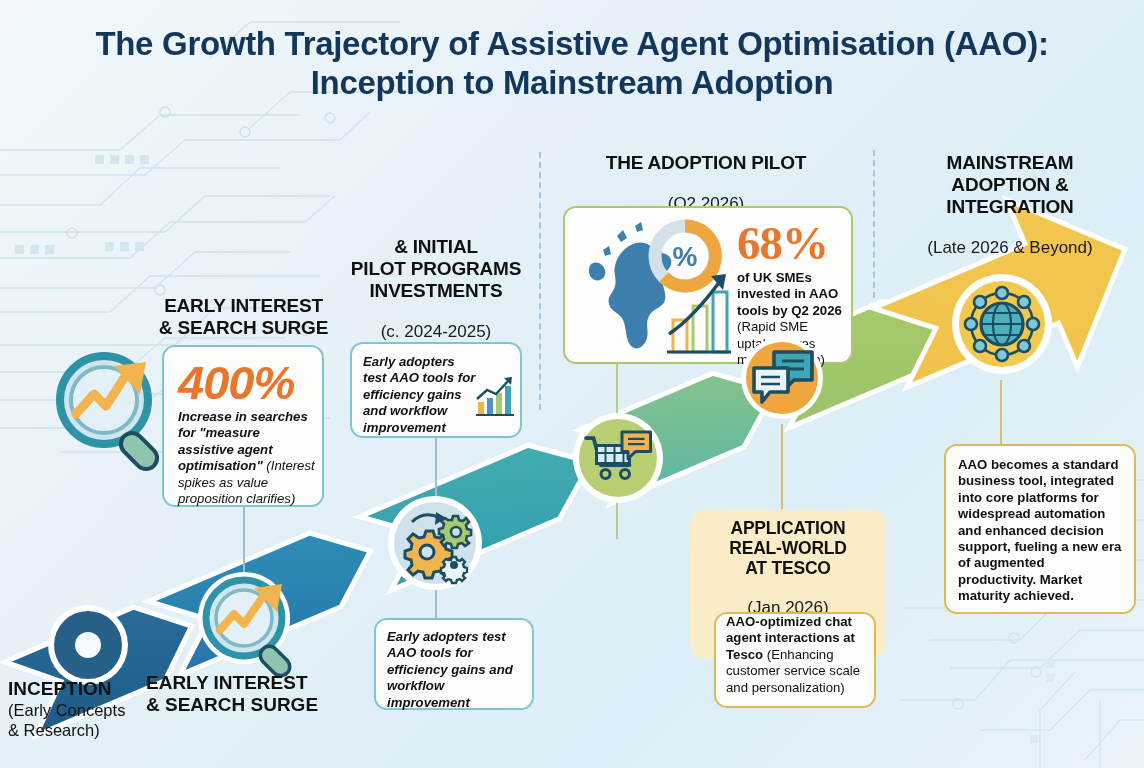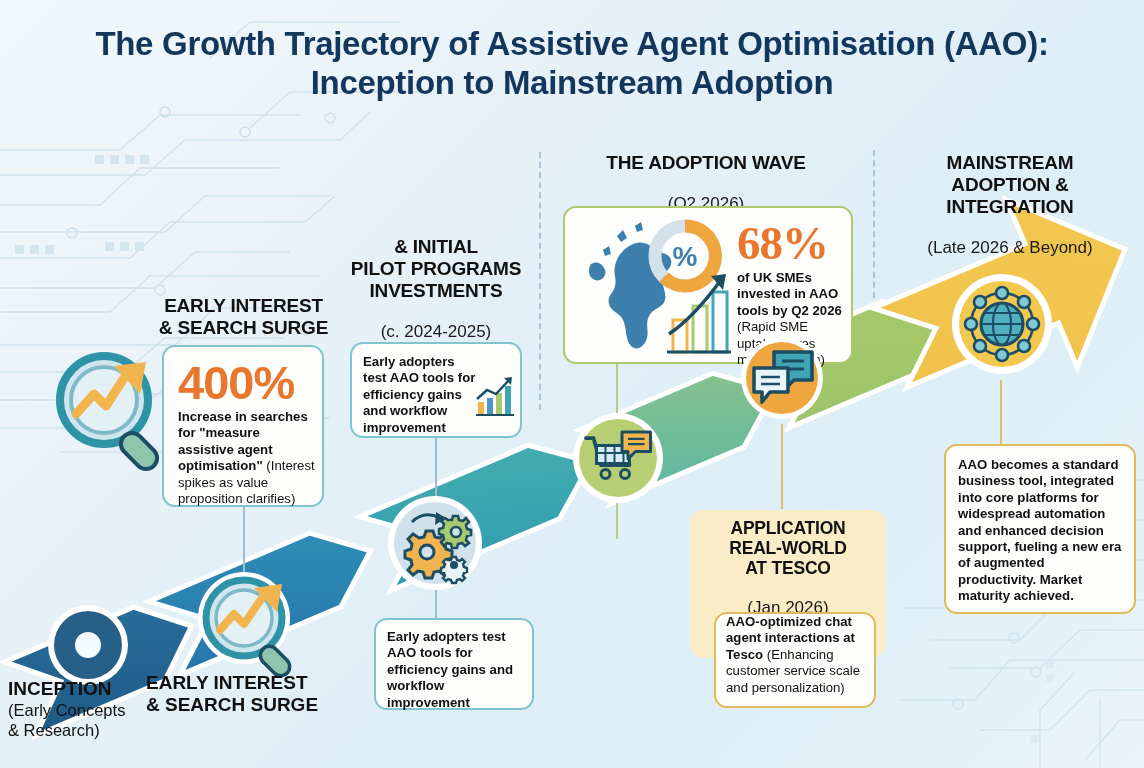--- a/index.html
+++ b/index.html
@@ -24,21 +24,21 @@
   
   .head{position:absolute;text-align:center;color:#111;}
   .head .h1{font-weight:bold;font-size:19px;line-height:22px;letter-spacing:-0.2px;}
   .head .h2{font-size:17px;line-height:21px;color:#1a1a1a;margin-top:19px;}
   .head.small .h1{font-size:17.5px;line-height:20px;}
   
   .card{
     position:absolute;background:#fdfdfb;border-radius:13px;
     box-sizing:border-box;
   }
-  .card.teal{border:2px solid #7fc4cf;}
+  .card.teal{border:2px solid #7fc4cf;font-style:italic;}
   .card.green{border:2px solid #aec96d;}
   .card.gold{border:2px solid #e2b95a;}
   .card-txt{
     font-size:13.2px;line-height:16.4px;font-weight:bold;color:#111;
   }
   .card-txt .norm{font-weight:normal;}
   .bignum{font-size:47px;font-weight:bold;color:#e8762c;line-height:47px;letter-spacing:-1px;}
   .bignum.sm{font-size:44px;}
   .million{font-size:25px;font-weight:bold;color:#e8762c;letter-spacing:0.5px;line-height:26px;}
   
@@ -201,21 +201,21 @@
   </div>
 
   <div class="head" style="left:338px;top:236px;width:196px;">
     <div class="h1">&amp; INITIAL</div>
     <div class="h1">PILOT PROGRAMS</div>
     <div class="h1">INVESTMENTS</div>
     <div class="h2">(c. 2024-2025)</div>
   </div>
 
   <div class="head" style="left:556px;top:152px;width:300px;">
-    <div class="h1">THE ADOPTION WAVE</div>
+    <div class="h1">THE ADOPTION PILOT</div>
     <div class="h2">(Q2 2026)</div>
   </div>
 
   <div class="head" style="left:895px;top:152px;width:230px;">
     <div class="h1">MAINSTREAM</div>
     <div class="h1">ADOPTION &amp;</div>
     <div class="h1">INTEGRATION</div>
     <div class="h2">(Late 2026 &amp; Beyond)</div>
   </div>
 

